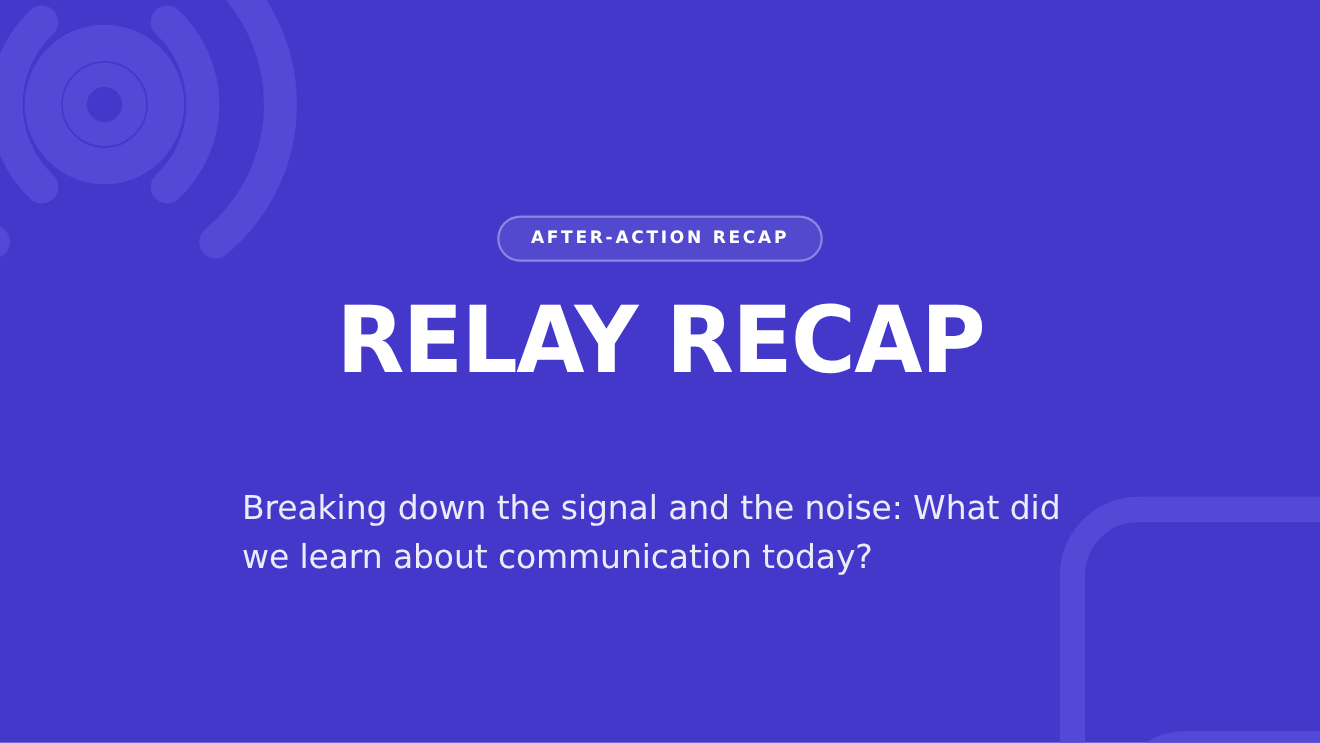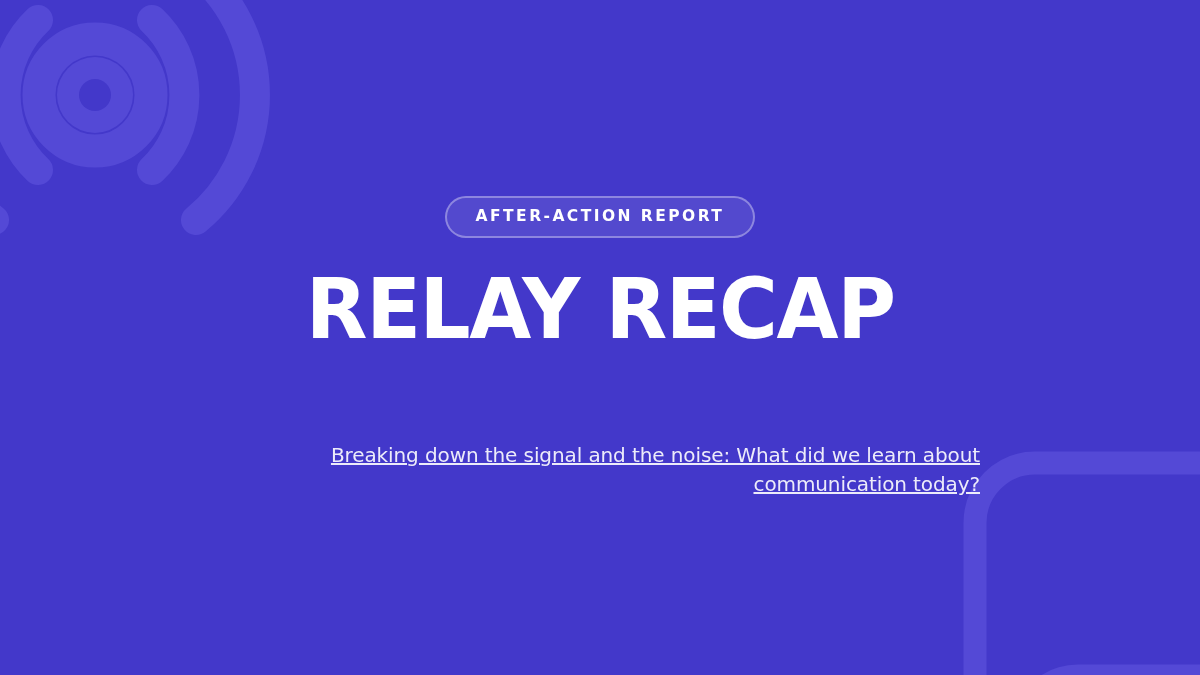--- a/index.html
+++ b/index.html
@@ -82,26 +82,25 @@
     white-space: nowrap;
     transform: scaleX(0.955);
     transform-origin: center center;
   }
 
   
   #subtitle {
     margin-top: 34px;
     width: 760px;
     color: rgba(255,255,255,0.90);
-    font-size: 20px;
+    font-size: 30px;
     font-weight: normal;
     line-height: 1.48;
-    text-align: right;
+    text-align: left;
     letter-spacing: -0.1px;
-    text-decoration: underline;
   }
 </style>
 </head>
 <body>
 
 <div id="slide">
 
   <div class="bg-layer">
     <svg viewBox="0 0 1200 675" xmlns="http://www.w3.org/2000/svg">
 
@@ -123,21 +122,21 @@
         <rect x="975" y="463" width="360" height="330" rx="60" ry="60" stroke-width="23"></rect>
         <rect x="1022" y="676" width="300" height="240" rx="56" ry="56" stroke-width="23"></rect>
       </g>
 
     </svg>
   </div>
 
   <div id="content">
 
     <div id="badge">
-      <span class="badge-text">AFTER-ACTION REPORT</span>
+      <span class="badge-text">AFTER-ACTION RECAP</span>
     </div>
 
     <h1 id="title">RELAY RECAP</h1>
 
     <p id="subtitle">Breaking down the signal and the noise: What did we learn about communication today?</p>
 
   </div>
 
 </div>
 

